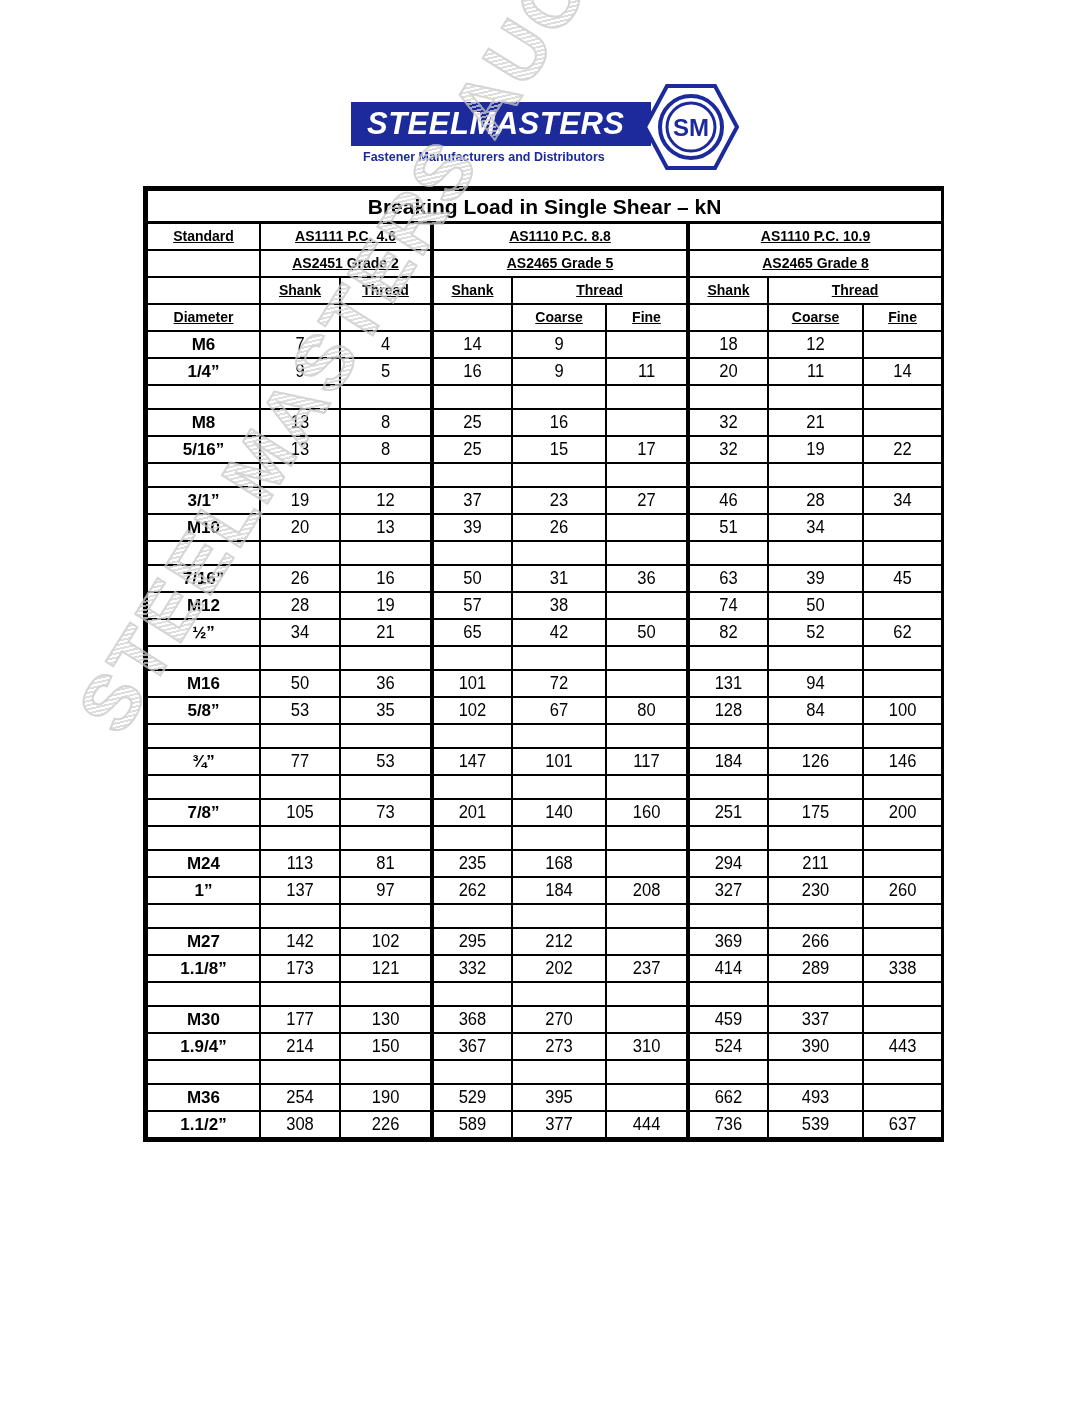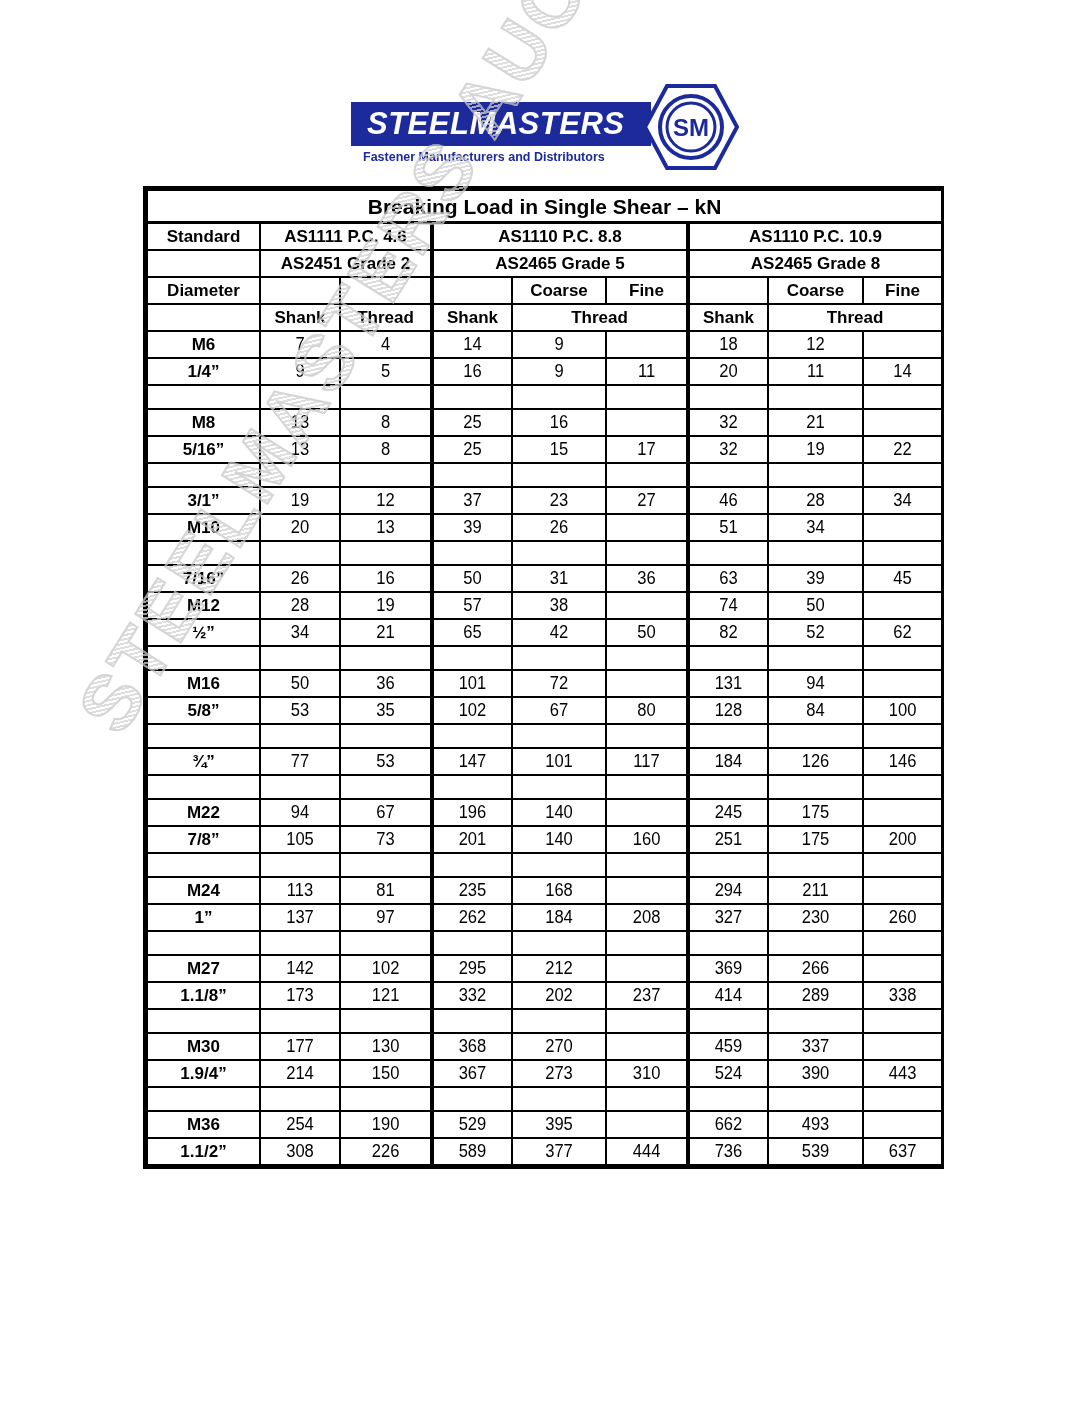--- a/index.html
+++ b/index.html
@@ -18,21 +18,21 @@
       -webkit-background-clip: text; background-clip: text; }
 
     
     .sheet { position: absolute; left: 143px; top: 186px; width: 801px; border: 3px solid #000; box-sizing: border-box; z-index: 1; }
     table { border-collapse: collapse; width: 100%; table-layout: fixed; font-family: "Liberation Sans", sans-serif; font-weight: bold; color: #000; }
     td { border: 2px solid #000; text-align: center; vertical-align: middle; padding: 0; font-size: 17px; height: 25px; line-height: 25px; white-space: nowrap; }
     td.num { font-weight: normal; font-family: "Liberation Sans", sans-serif; font-stretch: condensed; font-size: 18px; transform: scaleX(0.92); }
     tr.title td { font-size: 21px; height: 30px; border-bottom: 3px solid #000; }
     tr.blank td { height: 22px; }
     .thick-r { border-right: 4px solid #000 !important; }
-    tr.hdr td { font-size: 17px; }
+    tr.hdr td { font-size: 14px; text-decoration: underline; }
   </style>
 </head>
 <body>
 
 <div class="logo">
   <div class="logo-band"></div>
   <div class="logo-word">STEELMASTERS</div>
   <div class="logo-tag">Fastener Manufacturers and Distributors</div>
   <svg class="logo-hex" viewBox="0 0 96 86">
     <polygon points="24,2 72,2 94,43 72,84 24,84 2,43" fill="#ffffff" stroke="#1c2a9c" stroke-width="4"></polygon>
@@ -67,39 +67,39 @@
         <td colspan="3" class="thick-r">AS1110 P.C.  8.8</td>
         <td colspan="3">AS1110 P.C.  10.9</td>
       </tr>
       <tr class="hdr">
         <td></td>
         <td colspan="2" class="thick-r">AS2451 Grade 2</td>
         <td colspan="3" class="thick-r">AS2465 Grade 5</td>
         <td colspan="3">AS2465 Grade 8</td>
       </tr>
       <tr class="hdr">
+        <td></td>
+        <td>Shank</td>
+        <td class="thick-r">Thread</td>
+        <td>Shank</td>
+        <td colspan="2" class="thick-r">Thread</td>
+        <td>Shank</td>
+        <td colspan="2">Thread</td>
+      </tr>
+      <tr class="hdr">
         <td>Diameter</td>
         <td></td>
         <td class="thick-r"></td>
         <td></td>
         <td>Coarse</td>
         <td class="thick-r">Fine</td>
         <td></td>
         <td>Coarse</td>
         <td>Fine</td>
       </tr>
-      <tr class="hdr">
-        <td></td>
-        <td>Shank</td>
-        <td class="thick-r">Thread</td>
-        <td>Shank</td>
-        <td colspan="2" class="thick-r">Thread</td>
-        <td>Shank</td>
-        <td colspan="2">Thread</td>
-      </tr>
     <tr>
           <td>M6</td>
           <td class="num">7</td>
           <td class="num thick-r">4</td>
           <td class="num">14</td>
           <td class="num">9</td>
           <td class="num thick-r"></td>
           <td class="num">18</td>
           <td class="num">12</td>
           <td class="num"></td>
@@ -285,31 +285,20 @@
           <td class="num"></td>
           <td class="num thick-r"></td>
           <td class="num"></td>
           <td class="num"></td>
           <td class="num thick-r"></td>
           <td class="num"></td>
           <td class="num"></td>
           <td class="num"></td>
         </tr>
         <tr>
-          <td>M22</td>
-          <td class="num">94</td>
-          <td class="num thick-r">67</td>
-          <td class="num">196</td>
-          <td class="num">140</td>
-          <td class="num thick-r"></td>
-          <td class="num">245</td>
-          <td class="num">175</td>
-          <td class="num"></td>
-        </tr>
-        <tr>
           <td>7/8”</td>
           <td class="num">105</td>
           <td class="num thick-r">73</td>
           <td class="num">201</td>
           <td class="num">140</td>
           <td class="num thick-r">160</td>
           <td class="num">251</td>
           <td class="num">175</td>
           <td class="num">200</td>
         </tr>

